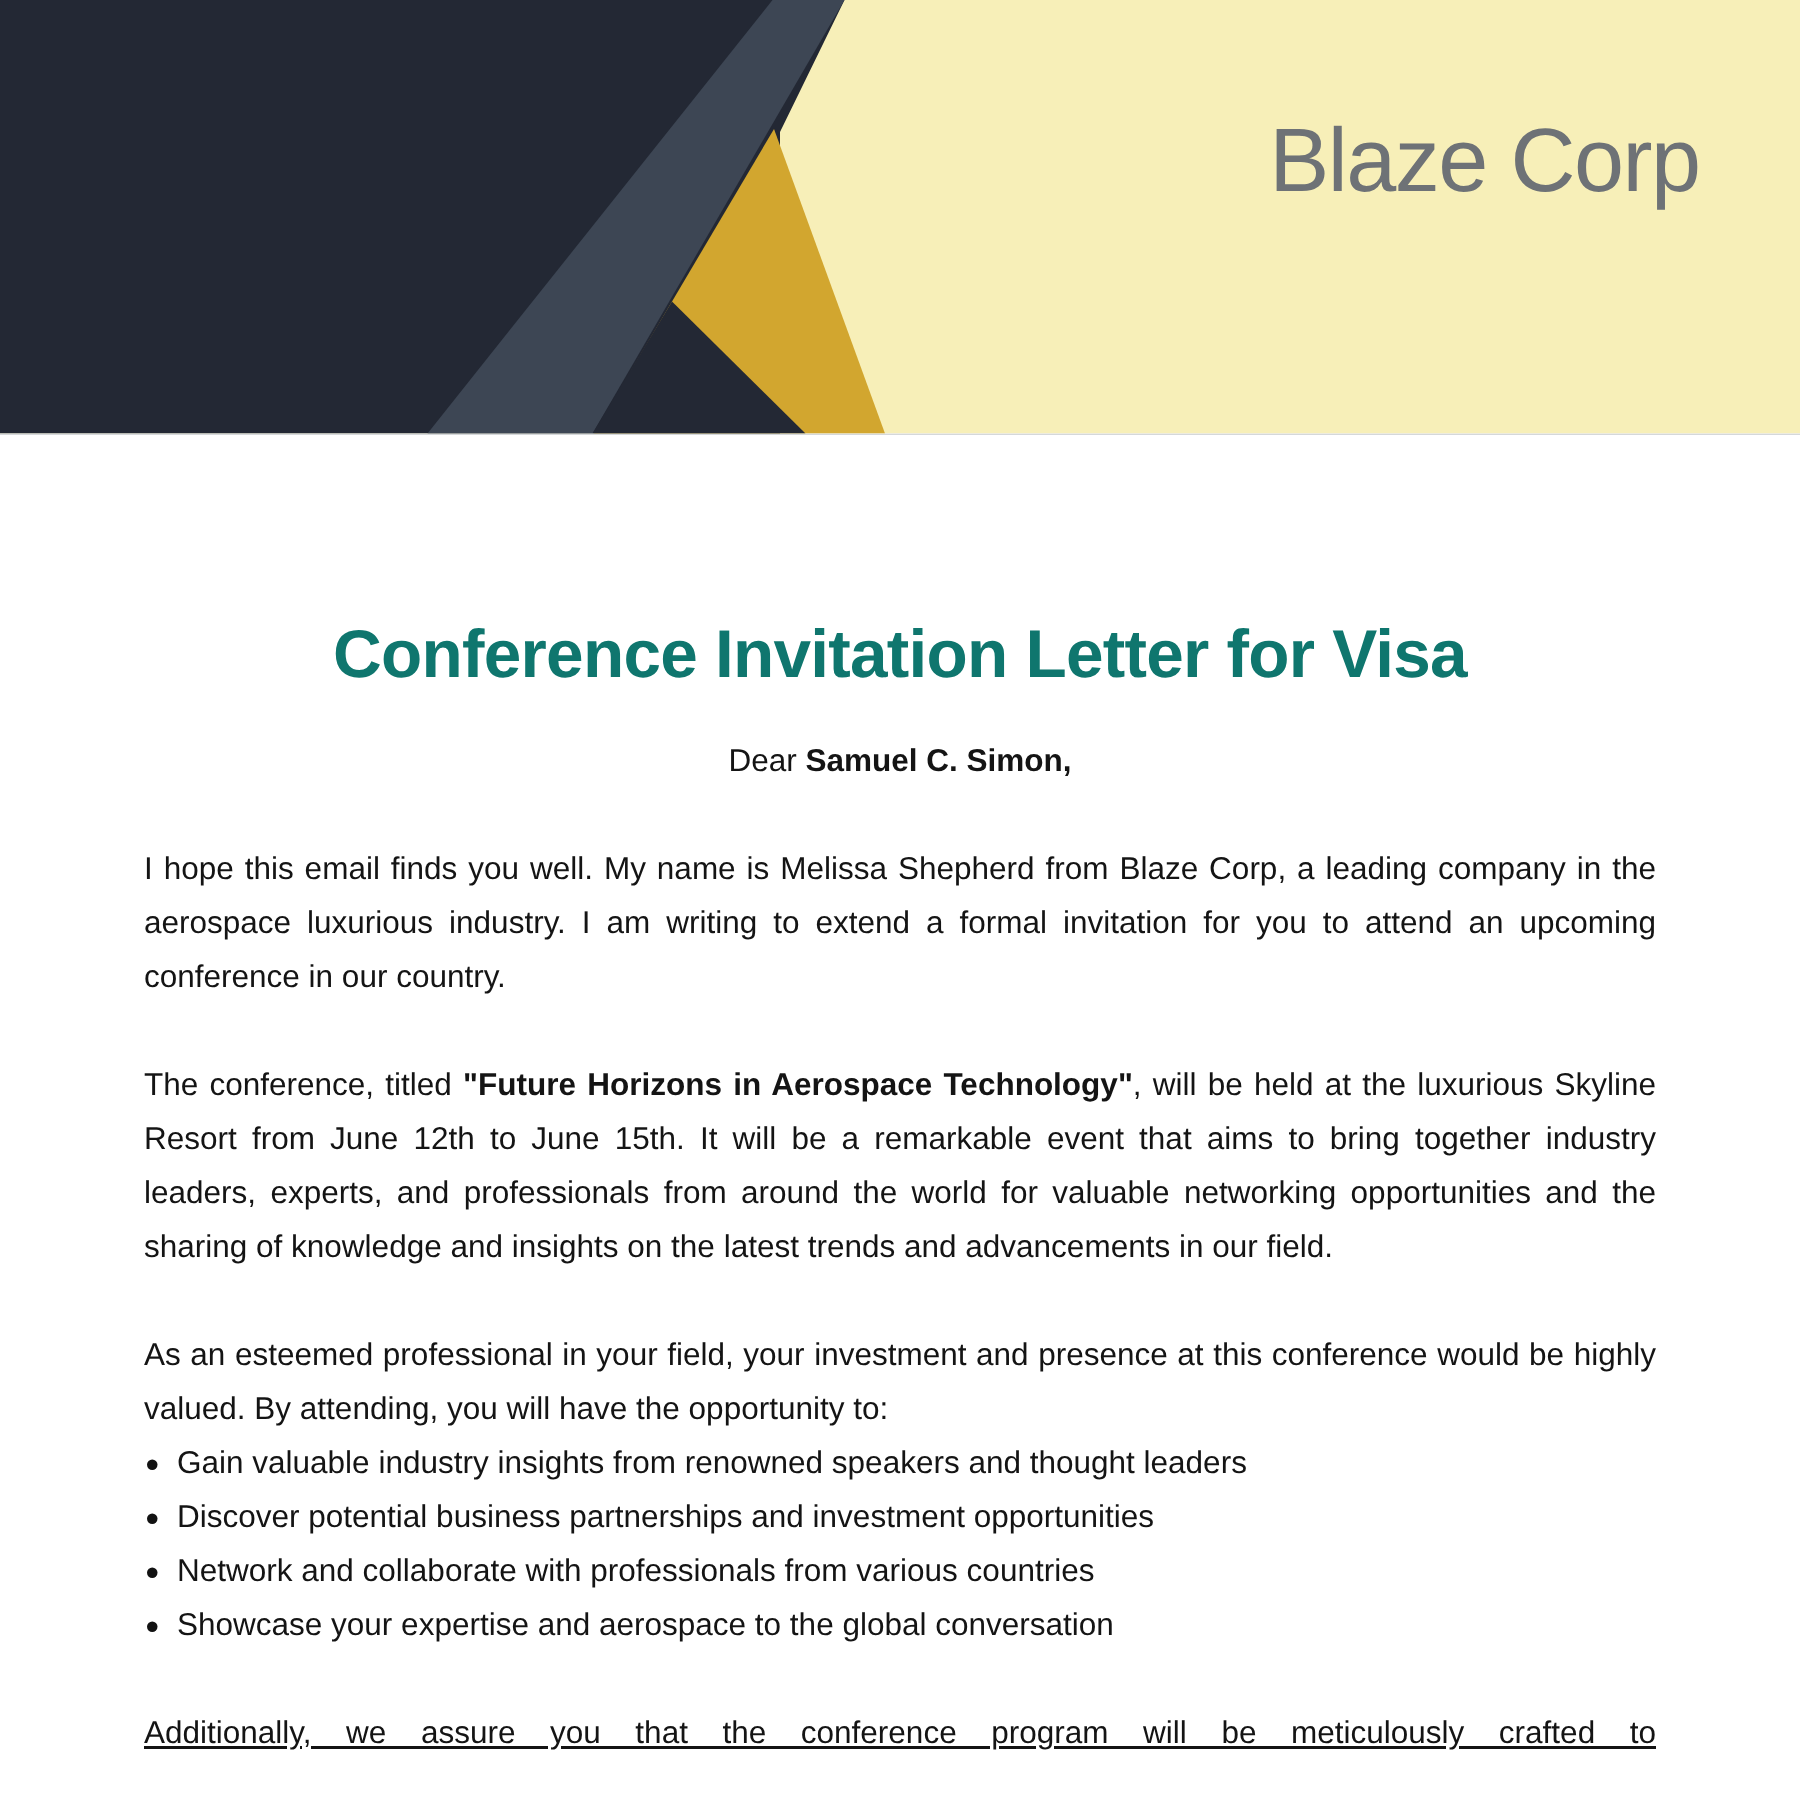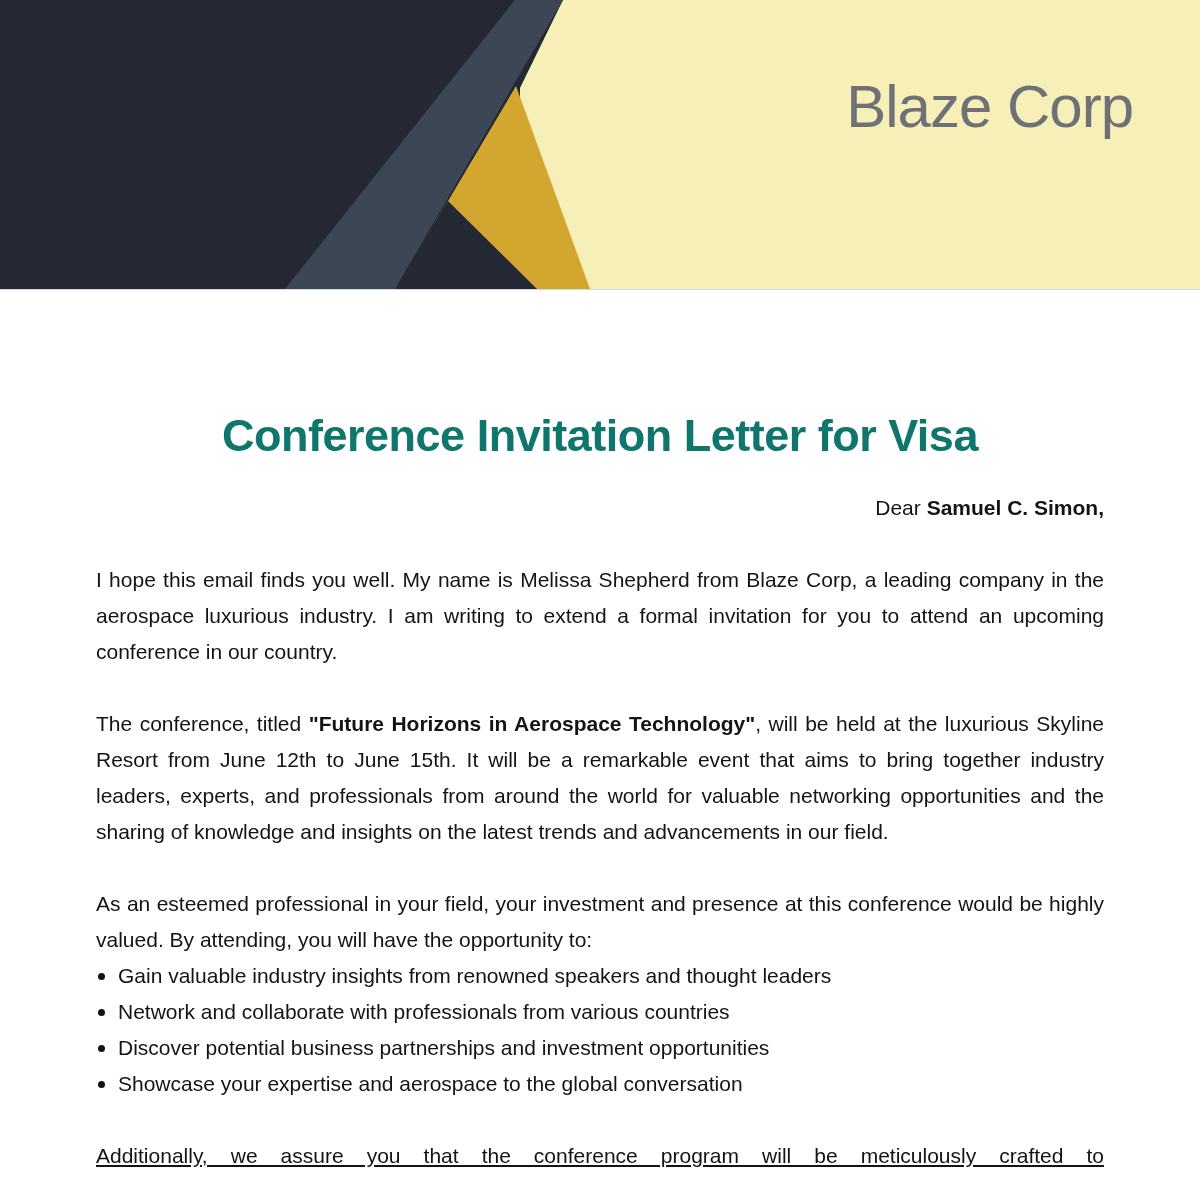--- a/index.html
+++ b/index.html
@@ -65,21 +65,21 @@
   .body-text {
     font-size: 21px;
     line-height: 36px;
   }
   p.body-text {
     margin: 36px 0 0 0;
     text-align: justify;
   }
   p.salutation {
     margin-top: 28px;
-    text-align: right;
+    text-align: center;
   }
   .bold { font-weight: bold; }
   .force-justify { text-align-last: justify; text-decoration: underline; }
   ul.bullets {
     margin: 0;
     padding: 0;
     list-style: none;
   }
   ul.bullets li {
     position: relative;
@@ -122,21 +122,21 @@
     <p class="body-text salutation"><span>Dear </span><span class="bold">Samuel C. Simon,</span></p>
 
     <p class="body-text">I hope this email finds you well. My name is Melissa Shepherd from Blaze Corp, a leading company in the aerospace luxurious industry. I am writing to extend a formal invitation for you to attend an upcoming conference in our country.</p>
 
     <p class="body-text"><span>The conference, titled </span><span class="bold">"Future Horizons in Aerospace Technology"</span><span>, will be held at the luxurious Skyline Resort from June 12th to June 15th. It will be a remarkable event that aims to bring together industry leaders, experts, and professionals from around the world for valuable networking opportunities and the sharing of knowledge and insights on the latest trends and advancements in our field.</span></p>
 
     <p class="body-text">As an esteemed professional in your field, your investment and presence at this conference would be highly valued. By attending, you will have the opportunity to:</p>
 
     <ul class="bullets">
       <li><span class="dot"></span><span>Gain valuable industry insights from renowned speakers and thought leaders</span></li>
+      <li><span class="dot"></span><span>Discover potential business partnerships and investment opportunities</span></li>
       <li><span class="dot"></span><span>Network and collaborate with professionals from various countries</span></li>
-      <li><span class="dot"></span><span>Discover potential business partnerships and investment opportunities</span></li>
       <li><span class="dot"></span><span>Showcase your expertise and aerospace to the global conversation</span></li>
     </ul>
 
     <p class="body-text force-justify">Additionally, we assure you that the conference program will be meticulously crafted to</p>
 
   </div>
 </div>
 
 </body></html>

